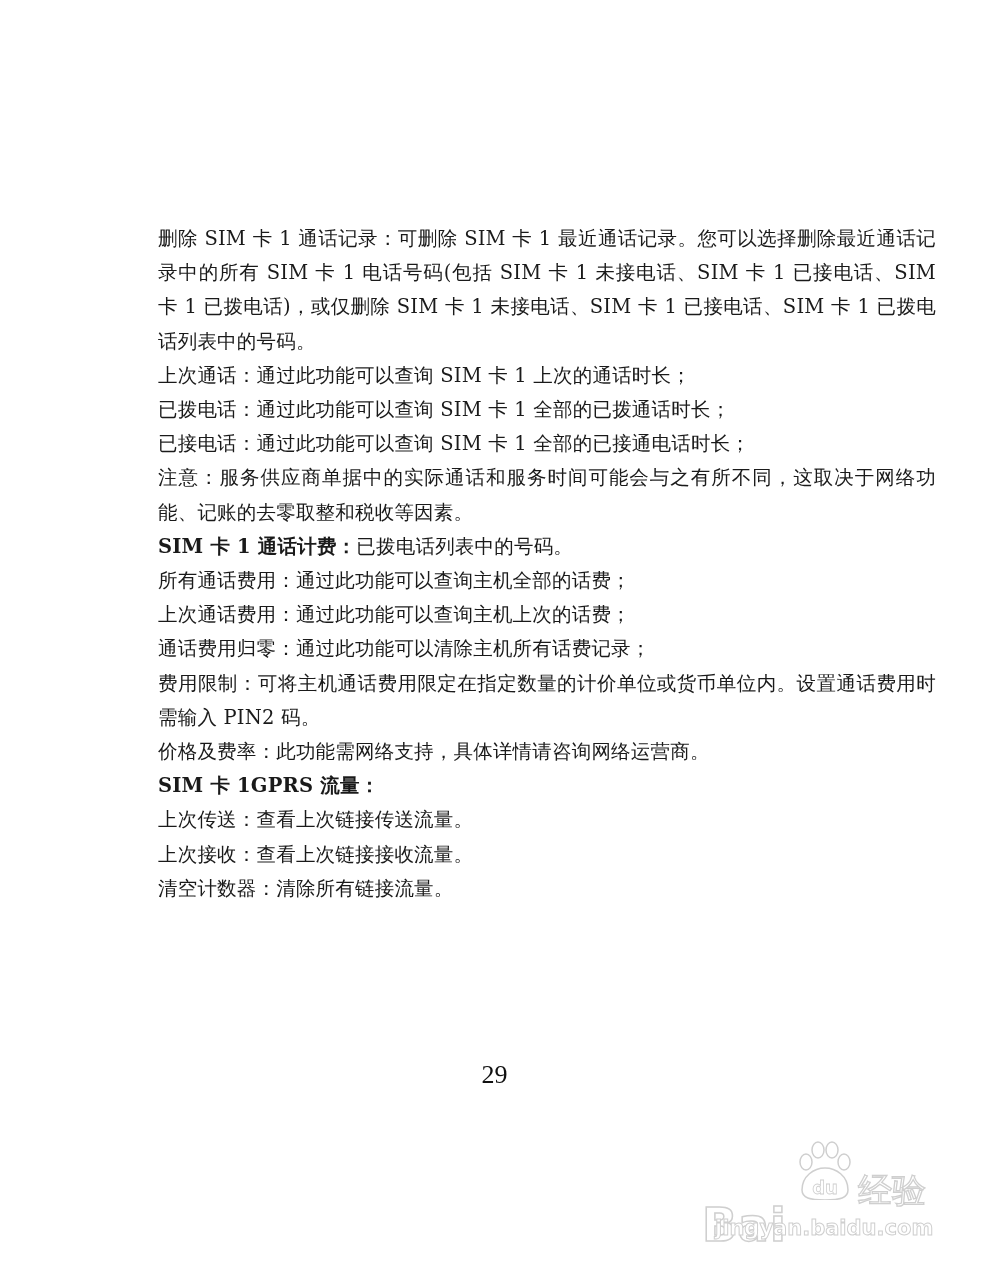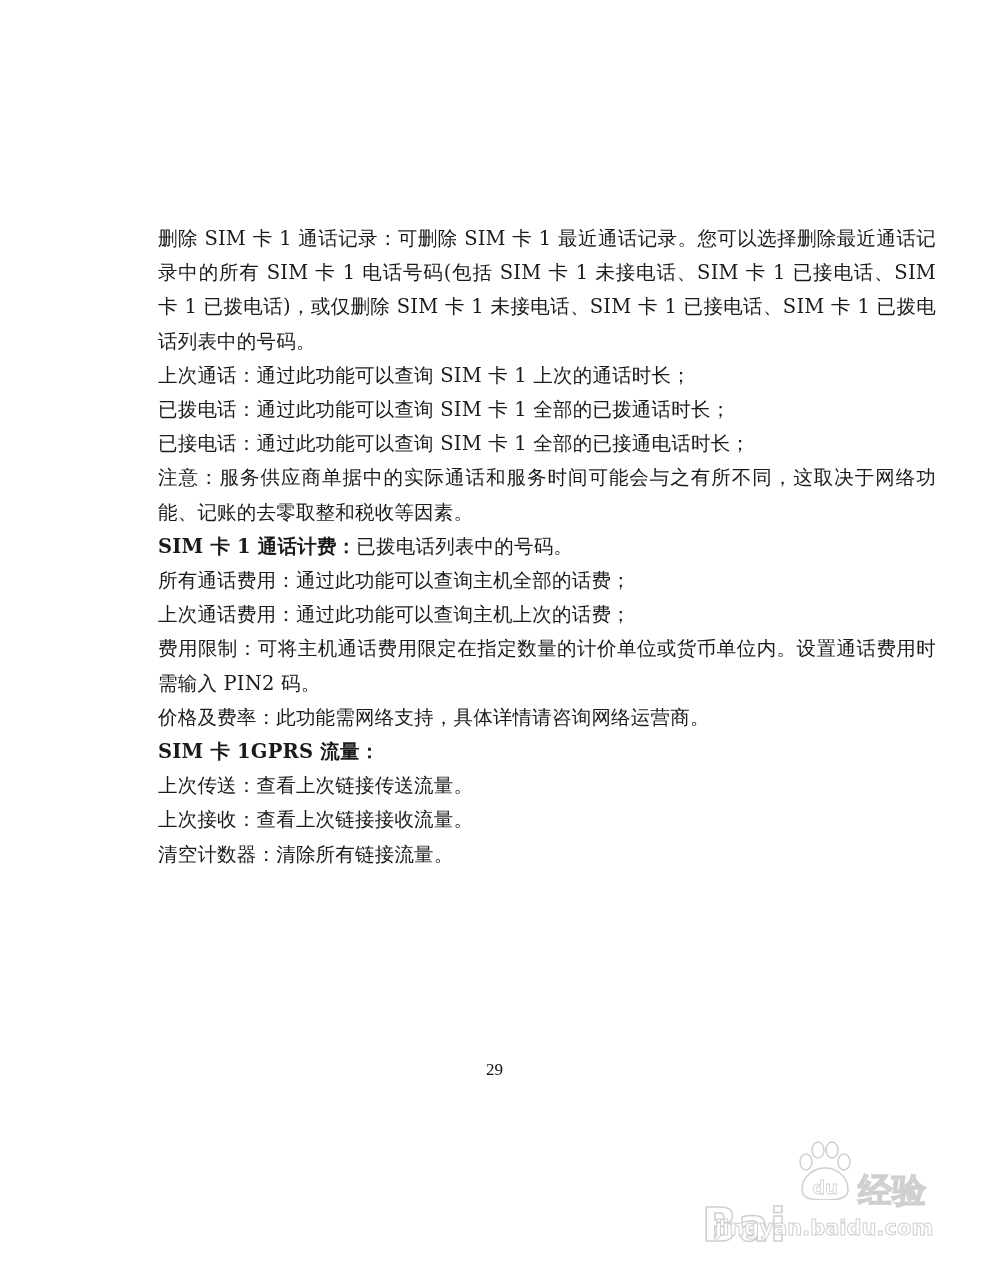--- a/index.html
+++ b/index.html
@@ -38,21 +38,21 @@
     .bold {
       font-weight: bold;
     }
     .page-number {
       position: absolute;
       left: 0;
       width: 989px;
       top: 1060px;
       text-align: center;
       font-family: "Liberation Serif", "DejaVu Serif", serif;
-      font-size: 17px;
+      font-size: 26px;
       color: #111;
     }
     .watermark {
       position: absolute;
       left: 702px;
       top: 1132px;
       width: 240px;
       height: 110px;
       color: #ffffff;
       font-family: "DejaVu Sans", "Liberation Sans", sans-serif;
@@ -73,21 +73,21 @@
       left: 92px;
       top: 8px;
       width: 60px;
       height: 60px;
     }
     .wm-cn {
       position: absolute;
       left: 156px;
       top: 36px;
       font-size: 34px;
-      font-weight: bold;
+      font-weight: normal;
       color: #fff;
       -webkit-text-stroke: 1.3px #cfcfcf;
     }
     .wm-url {
       position: absolute;
       left: 13px;
       top: 84px;
       font-size: 21px;
       font-weight: bold;
       color: #fff;
@@ -105,20 +105,21 @@
   <div class="line">上次通话：通过此功能可以查询 SIM 卡 1 上次的通话时长；</div>
   <div class="line">已拨电话：通过此功能可以查询 SIM 卡 1 全部的已拨通话时长；</div>
   <div class="line">已接电话：通过此功能可以查询 SIM 卡 1 全部的已接通电话时长；</div>
   <div class="para-wrap">注意：服务供应商单据中的实际通话和服务时间可能会与之有所不同，这取决于网络功能、记账的去零取整和税收等因素。</div>
 
   <div class="line">
     <span class="bold">SIM 卡 1 通话计费：</span><span>已拨电话列表中的号码。</span>
   </div>
   <div class="line">所有通话费用：通过此功能可以查询主机全部的话费；</div>
   <div class="line">上次通话费用：通过此功能可以查询主机上次的话费；</div>
+  <div class="line">通话费用归零：通过此功能可以清除主机所有话费记录；</div>
   <div class="para-wrap">费用限制：可将主机通话费用限定在指定数量的计价单位或货币单位内。设置通话费用时需输入 PIN2 码。</div>
   <div class="line">价格及费率：此功能需网络支持，具体详情请咨询网络运营商。</div>
 
   <div class="line bold">SIM 卡 1GPRS 流量：</div>
   <div class="line">上次传送：查看上次链接传送流量。</div>
   <div class="line">上次接收：查看上次链接接收流量。</div>
   <div class="line">清空计数器：清除所有链接流量。</div>
 </div>
 
 <div class="page-number">29</div>

